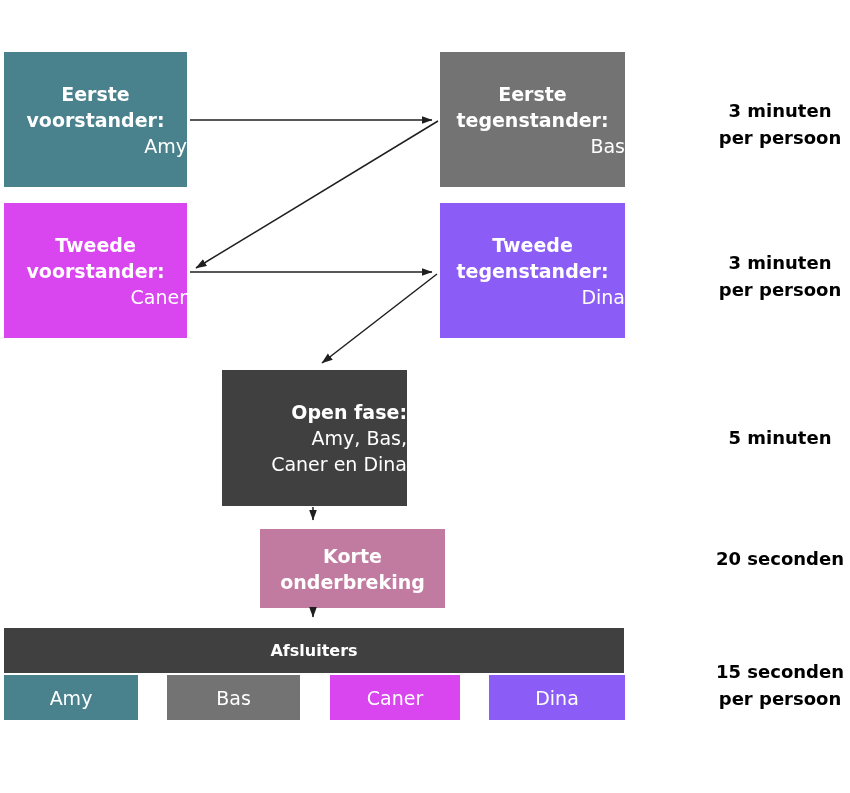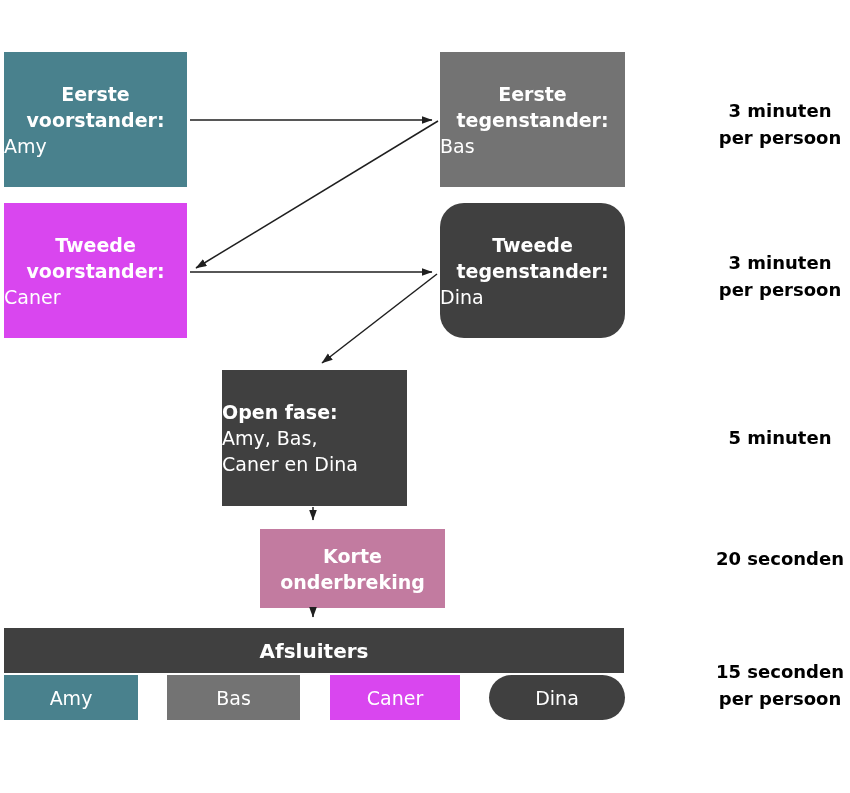--- a/index.html
+++ b/index.html
@@ -8,42 +8,42 @@
     width: 850px;
     height: 793px;
     background: #ffffff;
     font-family: "DejaVu Sans", "Liberation Sans", sans-serif;
     overflow: hidden;
   }
   .shape {
     position: absolute;
     display: flex;
     flex-direction: column;
-    align-items: flex-start;
+    align-items: flex-end;
     justify-content: center;
     text-align: center;
     color: #ffffff;
     font-size: 19px;
     line-height: 26px;
   }
   .shape .role { font-weight: bold; display: block; }
   .shape .name { font-weight: normal; display: block; }
   .teal    { background: #49818D; }
   .gold    { background: #737373; }
   .blue    { background: #d946ef; }
-  .yellow  { background: #404040; border-radius: 24px; }
+  .yellow  { background: #8b5cf6; }
   .magenta { background: #404040; }
   .pink    { background: #C27BA0; }
   .bar {
     position: absolute;
     display: flex;
     align-items: center;
     justify-content: center;
     color: #ffffff;
-    font-size: 20px;
+    font-size: 16px;
     font-weight: bold;
   }
   .speaker-box {
     position: absolute;
     display: flex;
     align-items: center;
     justify-content: center;
     color: #ffffff;
     font-size: 19px;
     font-weight: normal;

